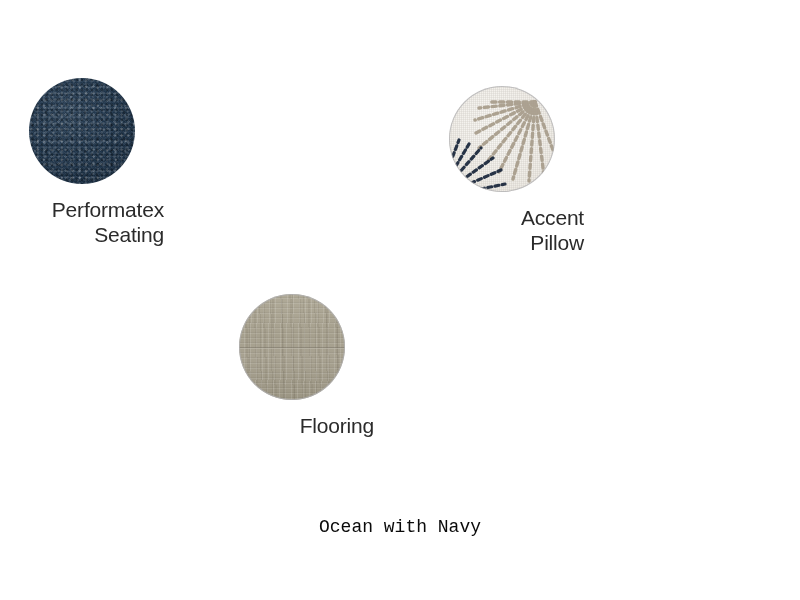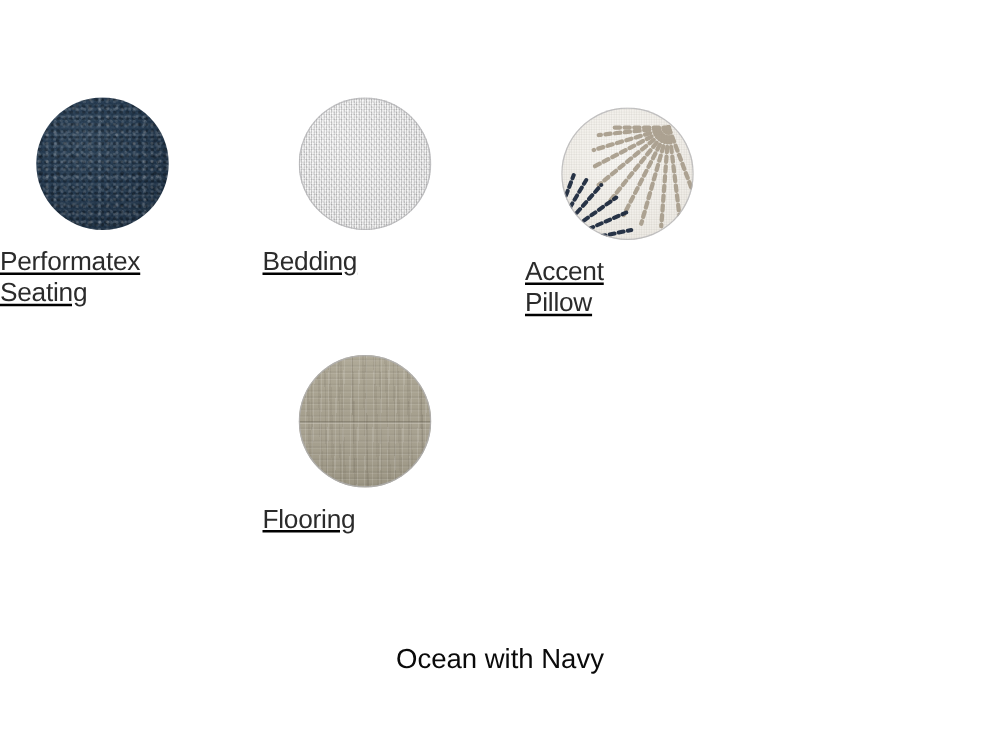--- a/index.html
+++ b/index.html
@@ -19,22 +19,21 @@
   #board {
     position: absolute;
     inset: 0;
     background: #ffffff;
   }
 
   
   .cell {
     position: absolute;
     width: 164px;
-    text-align: left;
-    text-decoration: underline;
+    text-align: right;
   }
 
   .swatch-wrap {
     width: 106px;
     height: 106px;
     margin: 0 auto;
     position: relative;
   }
 
   .swatch {
@@ -192,51 +191,42 @@
   .ring-soft     { box-shadow: inset 0 0 0 1px rgba(178,178,180,0.75); }
   .ring-none     { box-shadow: none; }
 
   
   #caption {
     position: absolute;
     left: 0;
     right: 0;
     top: 516px;
     text-align: center;
-    font-family: Liberation Sans, sans-serif;
-    font-size: 22px;
+    font-family: Liberation Mono, monospace;
+    font-size: 18px;
     line-height: 22px;
     color: #0a0a0a;
   }
 </style>
 </head>
 <body>
 
 <div id="board">
 
   <div class="cell" style="left:0px; top:78px;">
     <div class="swatch-wrap">
       <div class="swatch mat-navy">
         <div class="grain"></div>
       </div>
       <div class="swatch-ring ring-none"></div>
     </div>
     <div class="label">Performatex
 Seating</div>
   </div>
 
-  <div class="cell" style="left:210px; top:78px;">
-    <div class="swatch-wrap">
-      <div class="swatch mat-linen">
-        <div class="grain"></div>
-      </div>
-      <div class="swatch-ring ring-soft"></div>
-    </div>
-    <div class="label">Bedding</div>
-  </div>
 
   <div class="cell" style="left:420px; top:86px;">
     <div class="swatch-wrap">
       <div class="swatch mat-pillow">
         <svg class="burst-svg" viewBox="0 0 106 106">
           <defs>
             <clipPath id="pclip">
                 <circle cx="53" cy="53" r="53"></circle>
               </clipPath>
           </defs>
@@ -268,21 +258,21 @@
         </svg>
       </div>
       <div class="swatch-ring ring-soft"></div>
     </div>
     <div class="label">Accent
 Pillow</div>
   </div>
 
 
 
-  <div class="cell" style="left:210px; top:284px;">
+  <div class="cell" style="left:210px; top:294px;">
     <div class="swatch-wrap">
       <div class="swatch mat-wood">
         <div class="wood-grain"></div>
         <div class="wood-seam"></div>
       </div>
       <div class="swatch-ring ring-soft"></div>
     </div>
     <div class="label">Flooring</div>
   </div>
 

